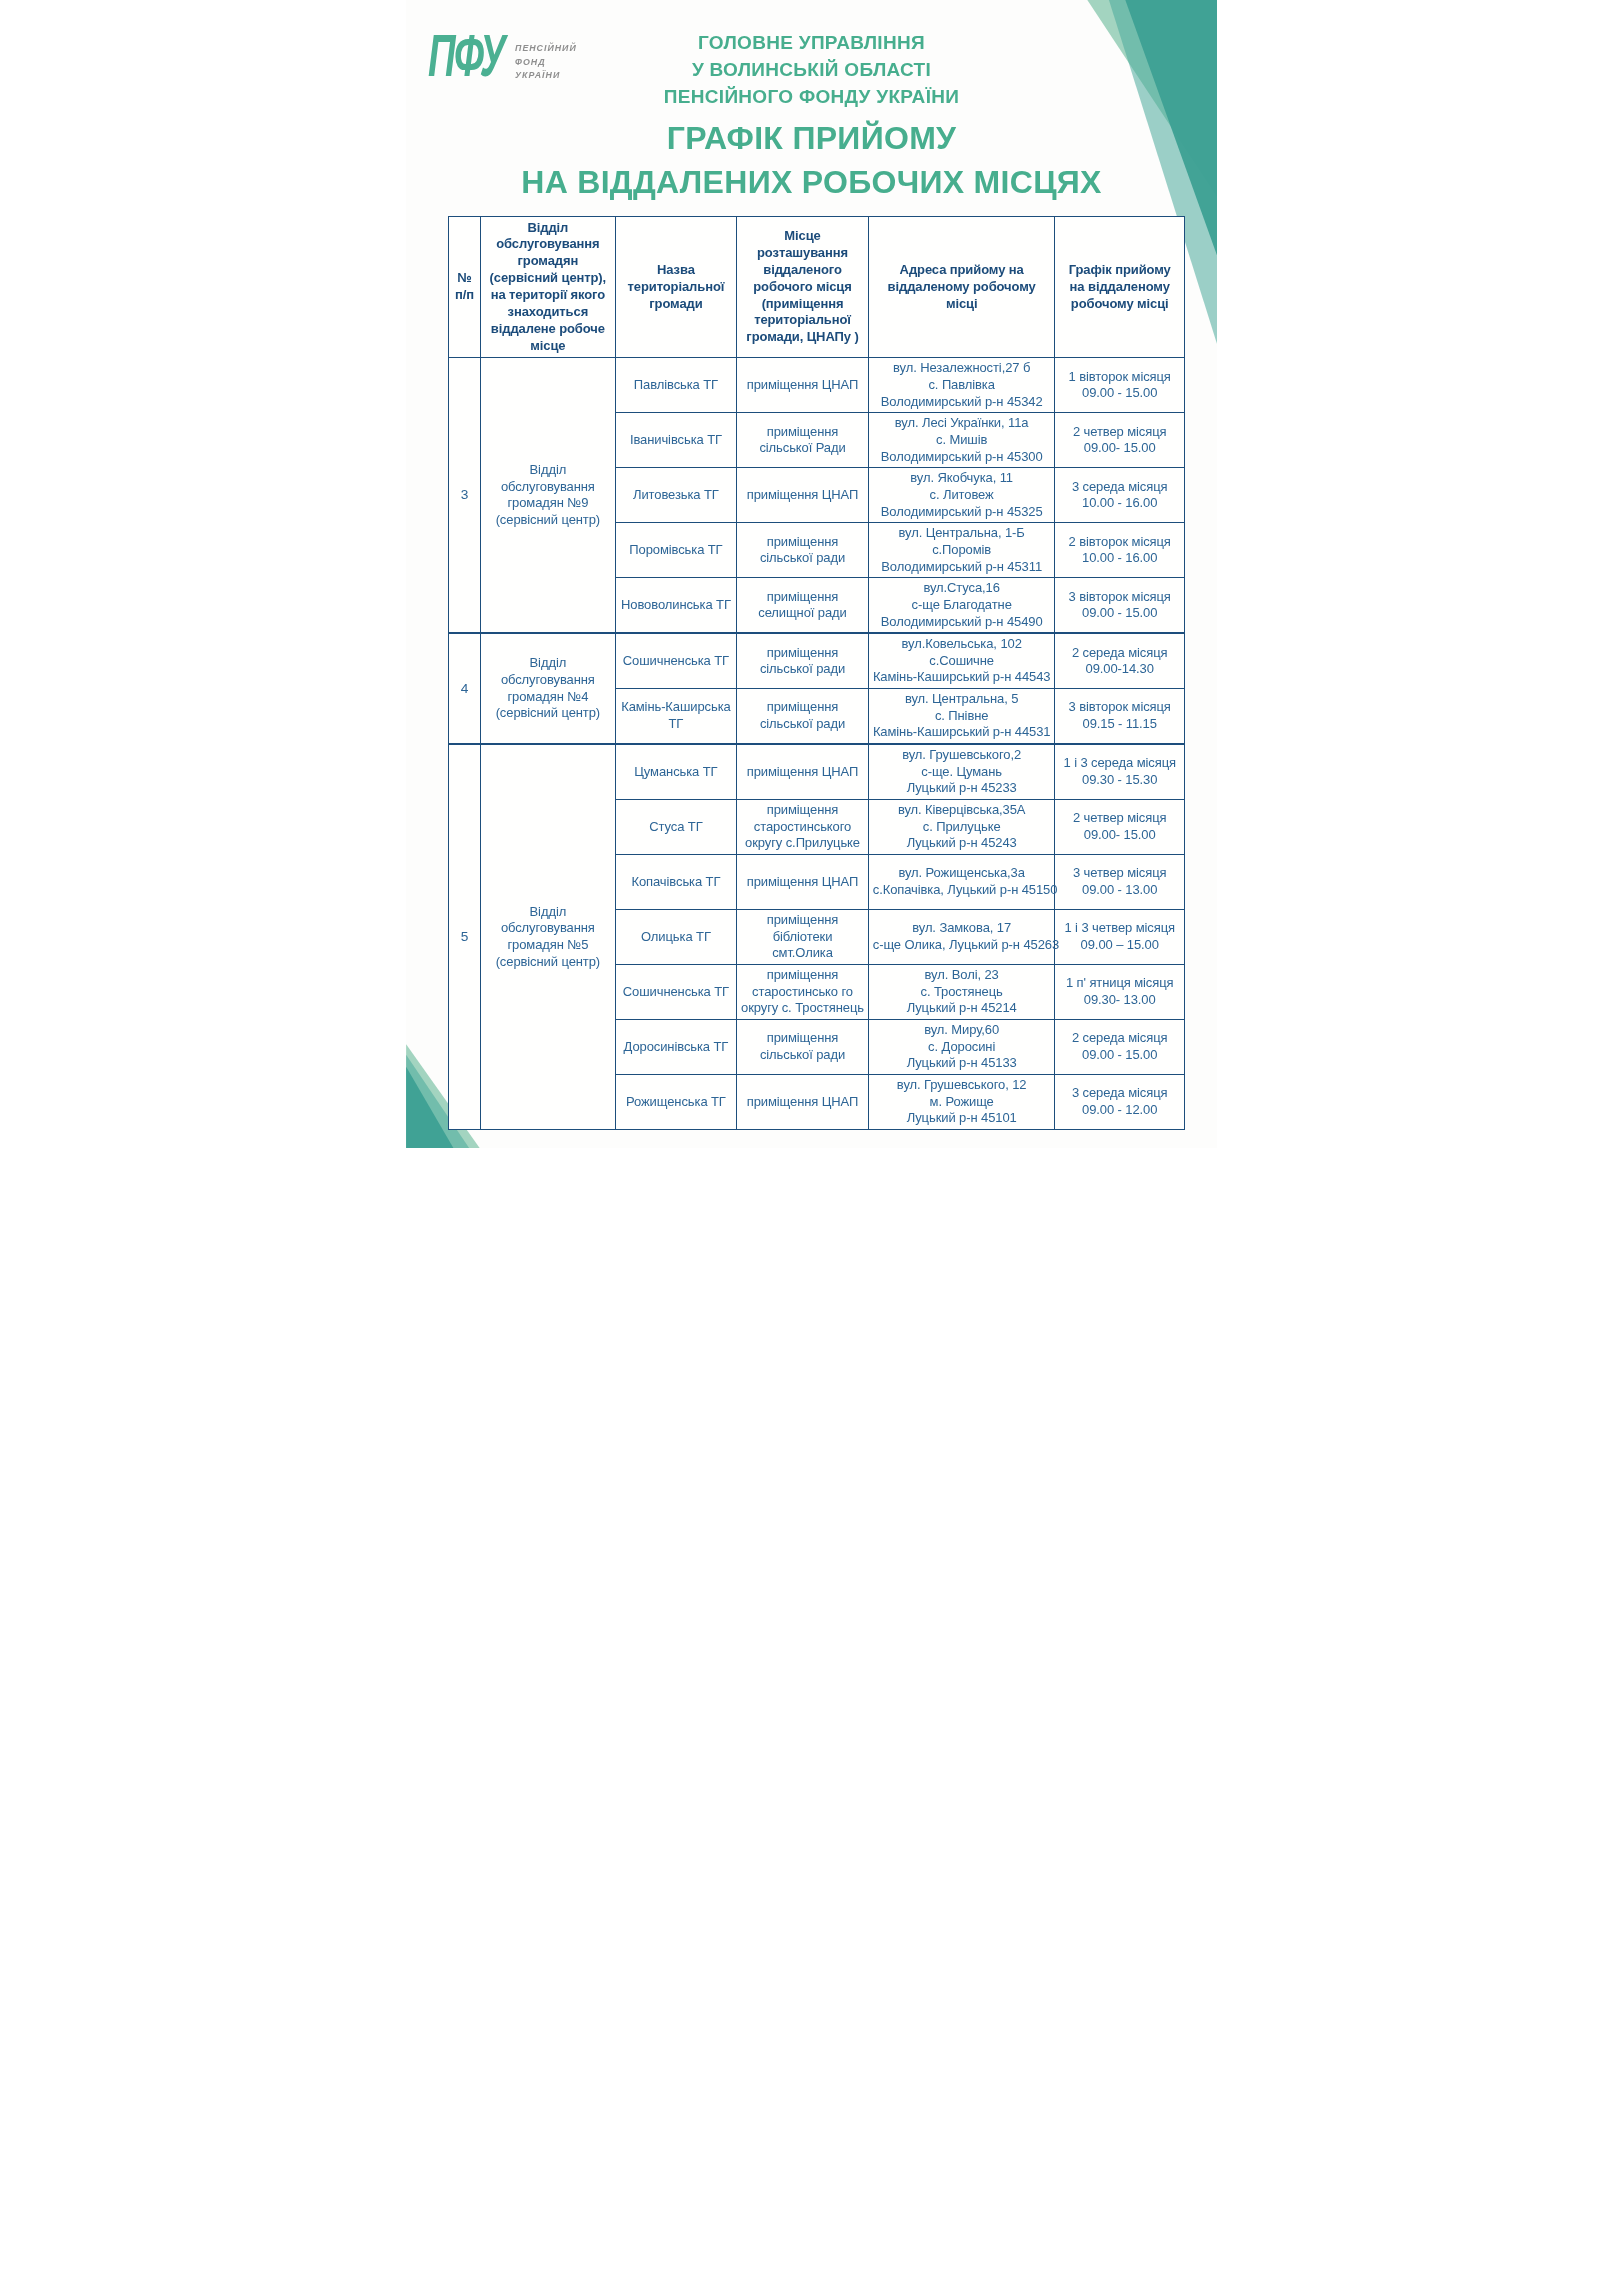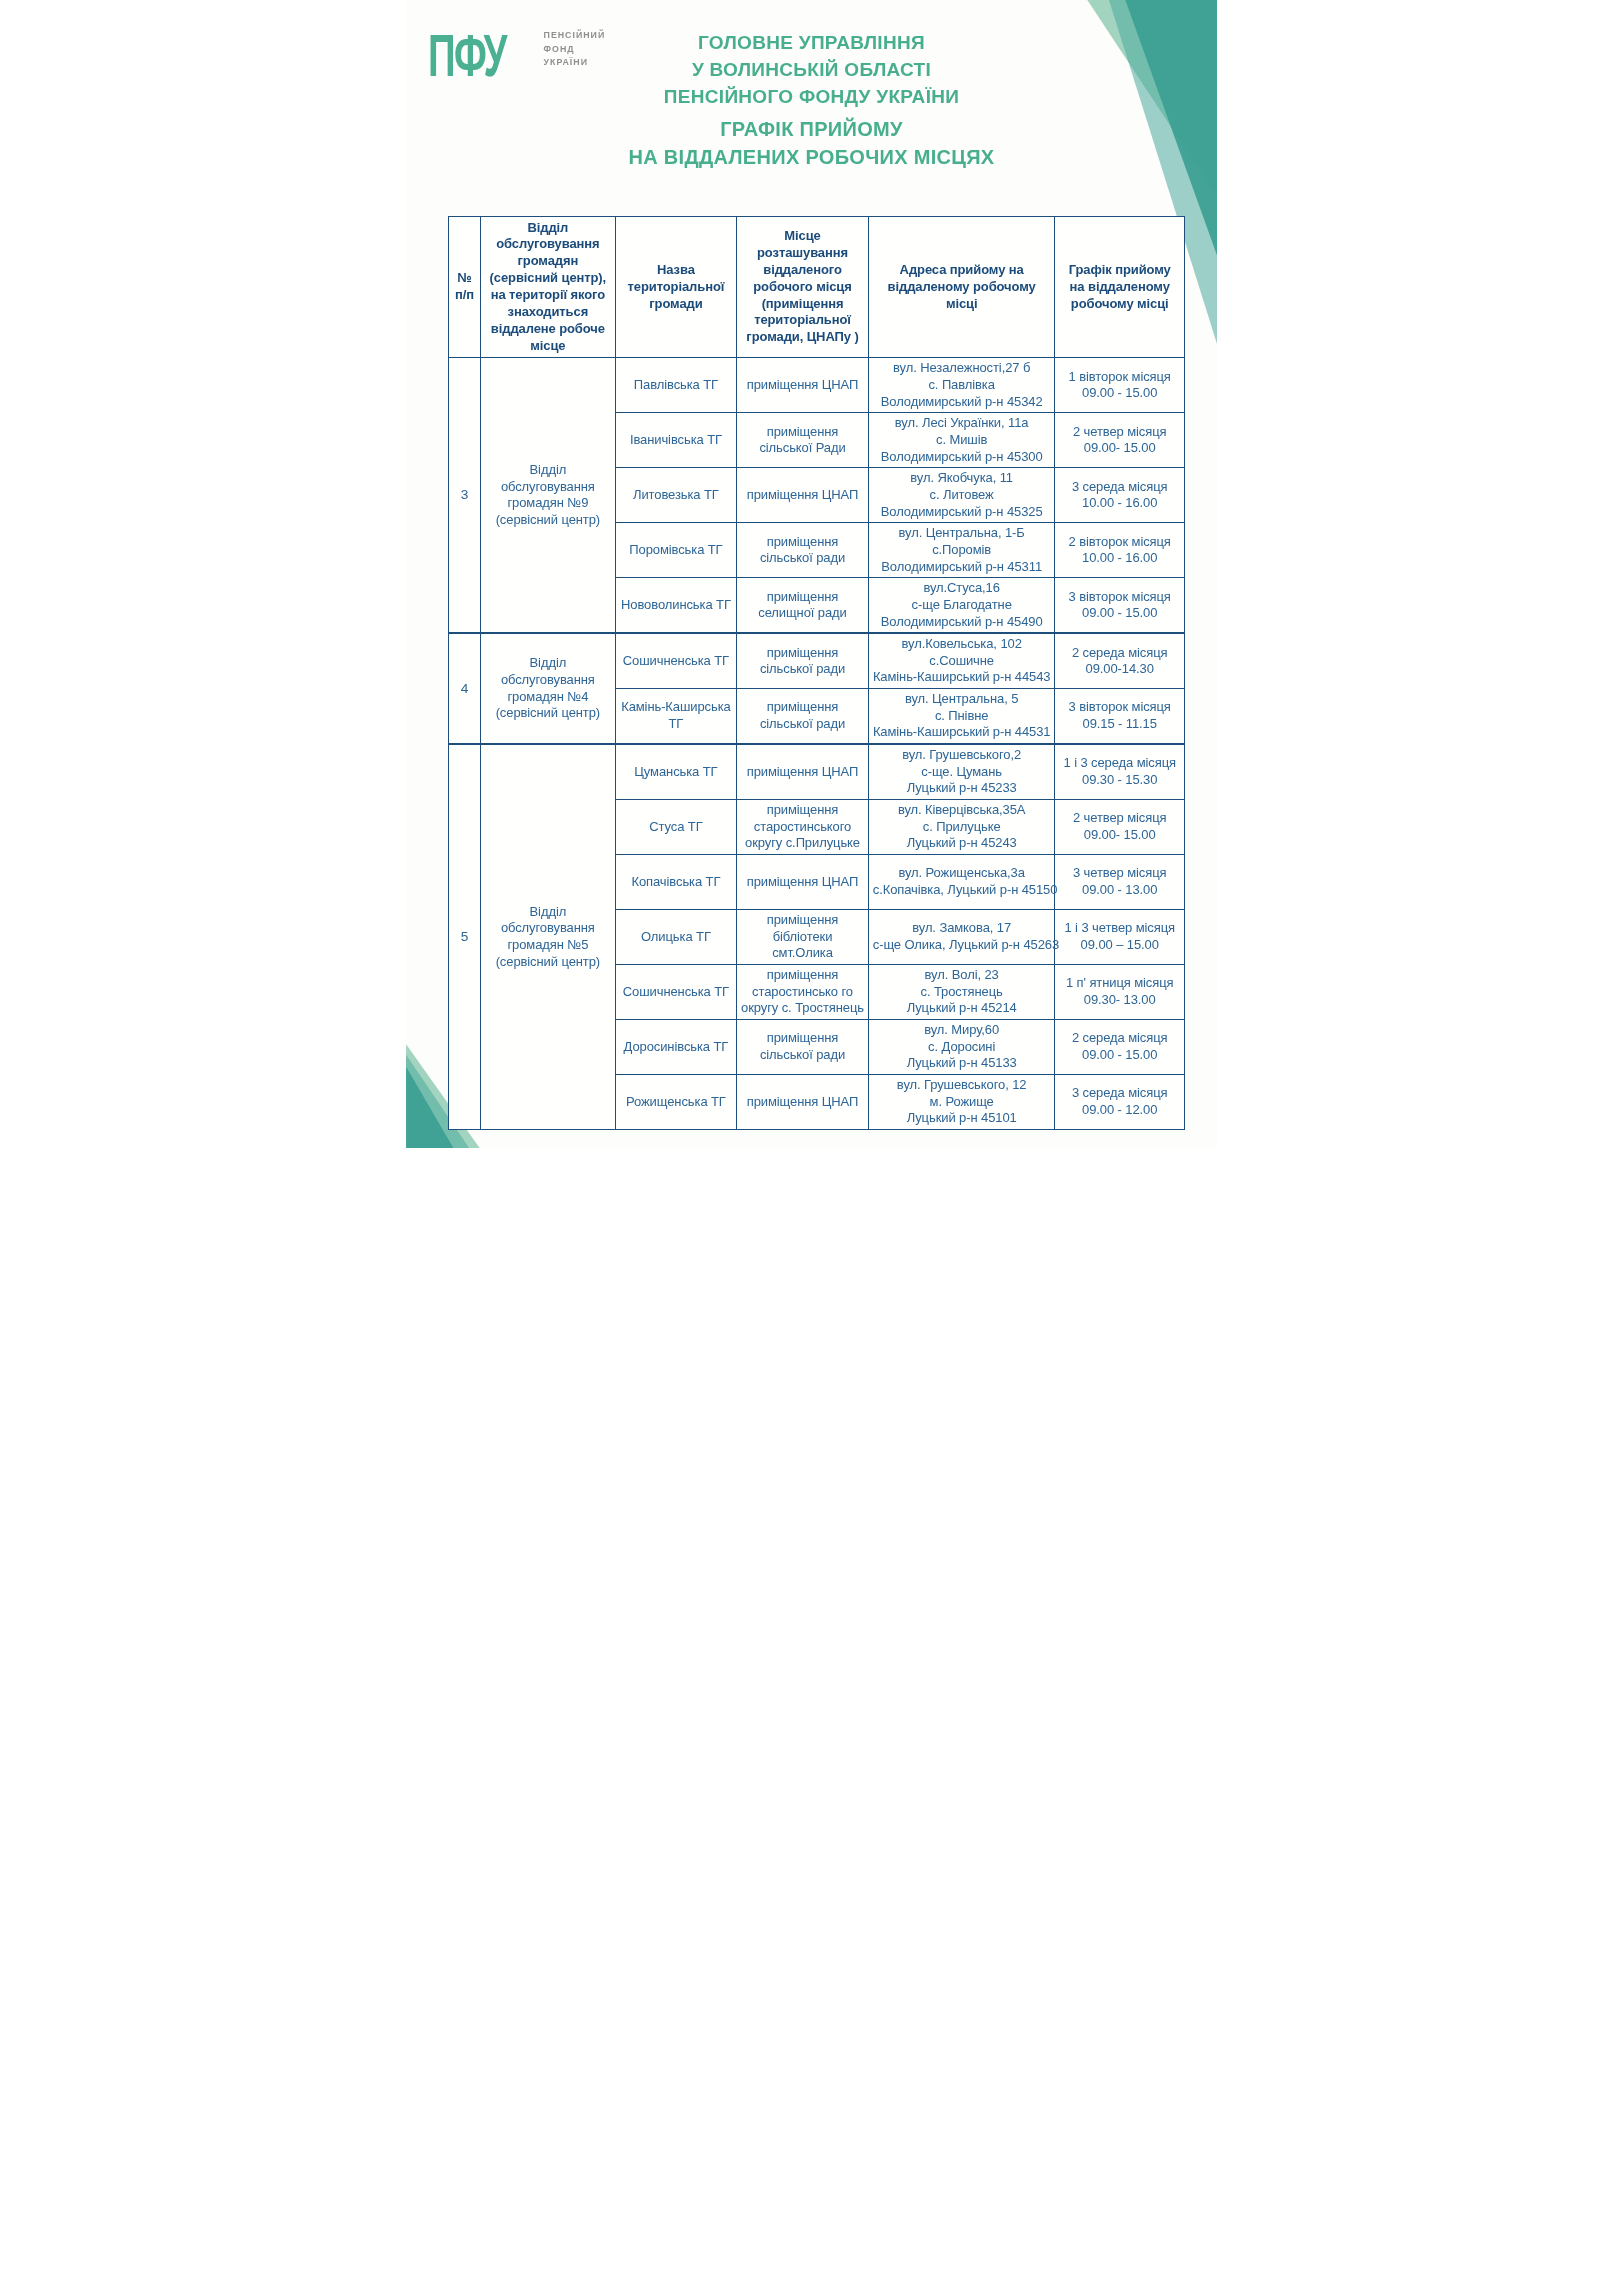--- a/index.html
+++ b/index.html
@@ -22,21 +22,21 @@
     background:#fdfdfc;
     overflow:hidden;
   }
   .deco{position:absolute;z-index:0;pointer-events:none;}
   .deco-tr{top:0;right:0;}
   .deco-bl{bottom:0;left:0;}
 
   .content{position:relative;z-index:1;}
 
   
-  .logo{position:absolute;left:22px;top:29px;display:flex;align-items:flex-start;gap:28px;}
+  .logo{position:absolute;left:22px;top:29px;display:flex;align-items:flex-end;gap:2px;font-style:italic;}
   .logo-abbr{
     display:inline-block;
     font-size:60px;font-weight:700;color:var(--accent-green);
     letter-spacing:-2.6px;line-height:.9;
     transform:scaleX(.64);transform-origin:left center;
   }
   .logo-lines{margin-left:-34px;}
   .logo-lines div{
     font-size:8.8px;font-weight:700;color:var(--logo-gray);
     letter-spacing:1px;line-height:1.55;
@@ -46,21 +46,21 @@
   .org-title{position:absolute;top:30px;left:0;width:100%;text-align:center;}
   .org-title div{
     color:var(--title-green);
     font-size:19px;font-weight:700;line-height:1.42;letter-spacing:0.3px;
   }
 
   
   .page-title{position:absolute;top:116px;left:0;width:100%;text-align:center;}
   .page-title div{
     color:var(--title-green);
-    font-size:20px;font-weight:700;line-height:1.38;letter-spacing:0.3px;
+    font-size:32px;font-weight:700;line-height:1.38;letter-spacing:0.3px;
   }
 
   
   .table-wrap{position:absolute;top:216px;left:42px;width:737px;}
   table{
     width:100%;border-collapse:collapse;table-layout:fixed;
     border:1.6px solid var(--border-blue);
     background:#fffffe;
   }
   th,td{

